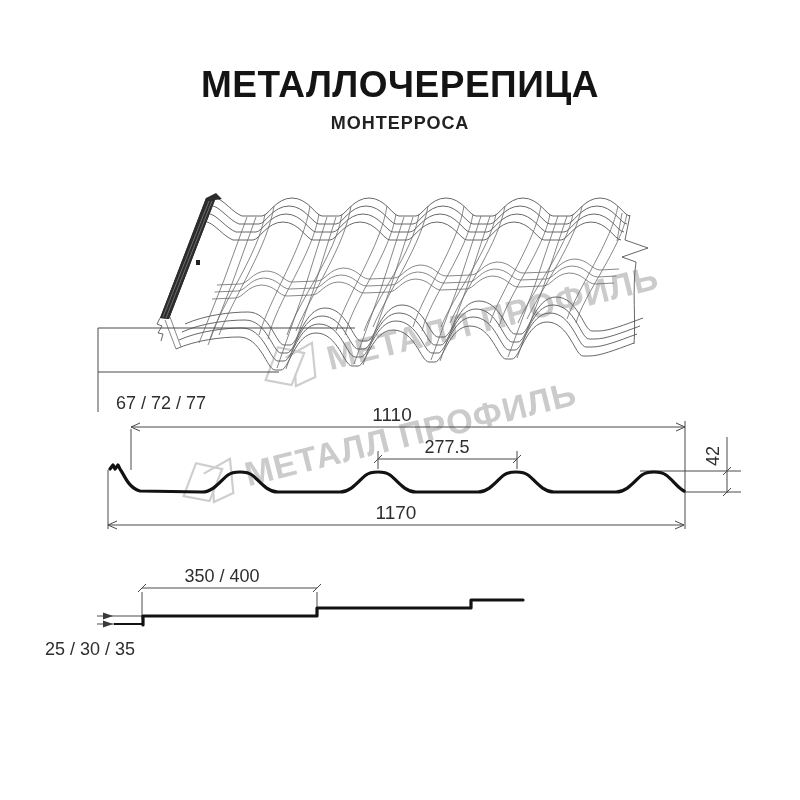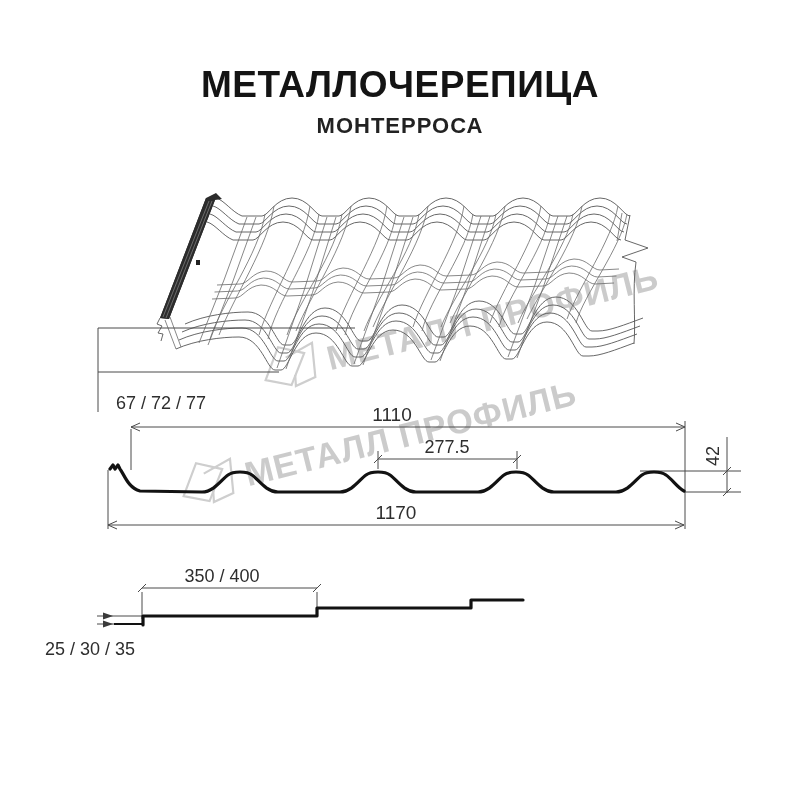--- a/index.html
+++ b/index.html
@@ -1,21 +1,21 @@
 <!DOCTYPE html>
 <html><head>
 <meta charset="utf-8">
 <style>
   html,body{margin:0;padding:0;background:#ffffff;}
   #stage{position:relative;width:800px;height:800px;background:#ffffff;overflow:hidden;
          font-family:"Liberation Sans", sans-serif;}
   .title{position:absolute;left:0;top:66px;width:800px;text-align:center;
          font-size:37px;font-weight:bold;letter-spacing:.5px;color:#141414;line-height:1.05;}
   .subtitle{position:absolute;left:0;top:113px;width:800px;text-align:center;
-         font-size:22px;font-weight:600;letter-spacing:1px;color:#222;}
+         font-size:18px;font-weight:600;letter-spacing:1px;color:#222;}
   svg{position:absolute;left:0;top:0;}
   .wire{stroke:#565656;stroke-width:.9;fill:none;}
   .wire2{stroke:#6a6a6a;stroke-width:.8;fill:none;}
   .heavy{stroke:#121212;stroke-width:3.2;fill:none;stroke-linecap:round;stroke-linejoin:round;}
   .med{stroke:#121212;stroke-width:2;fill:none;}
   .dim{stroke:#4a4a4a;stroke-width:1;fill:none;}
   .dimtxt{font-family:"Liberation Sans",sans-serif;font-size:19px;fill:#2e2e2e;}
   .dimtxt-s{font-family:"Liberation Sans",sans-serif;font-size:18px;fill:#2e2e2e;}
   .wm{font-family:"Liberation Sans",sans-serif;font-size:34px;font-weight:bold;
       fill:#c9c9c9;letter-spacing:1px;}

